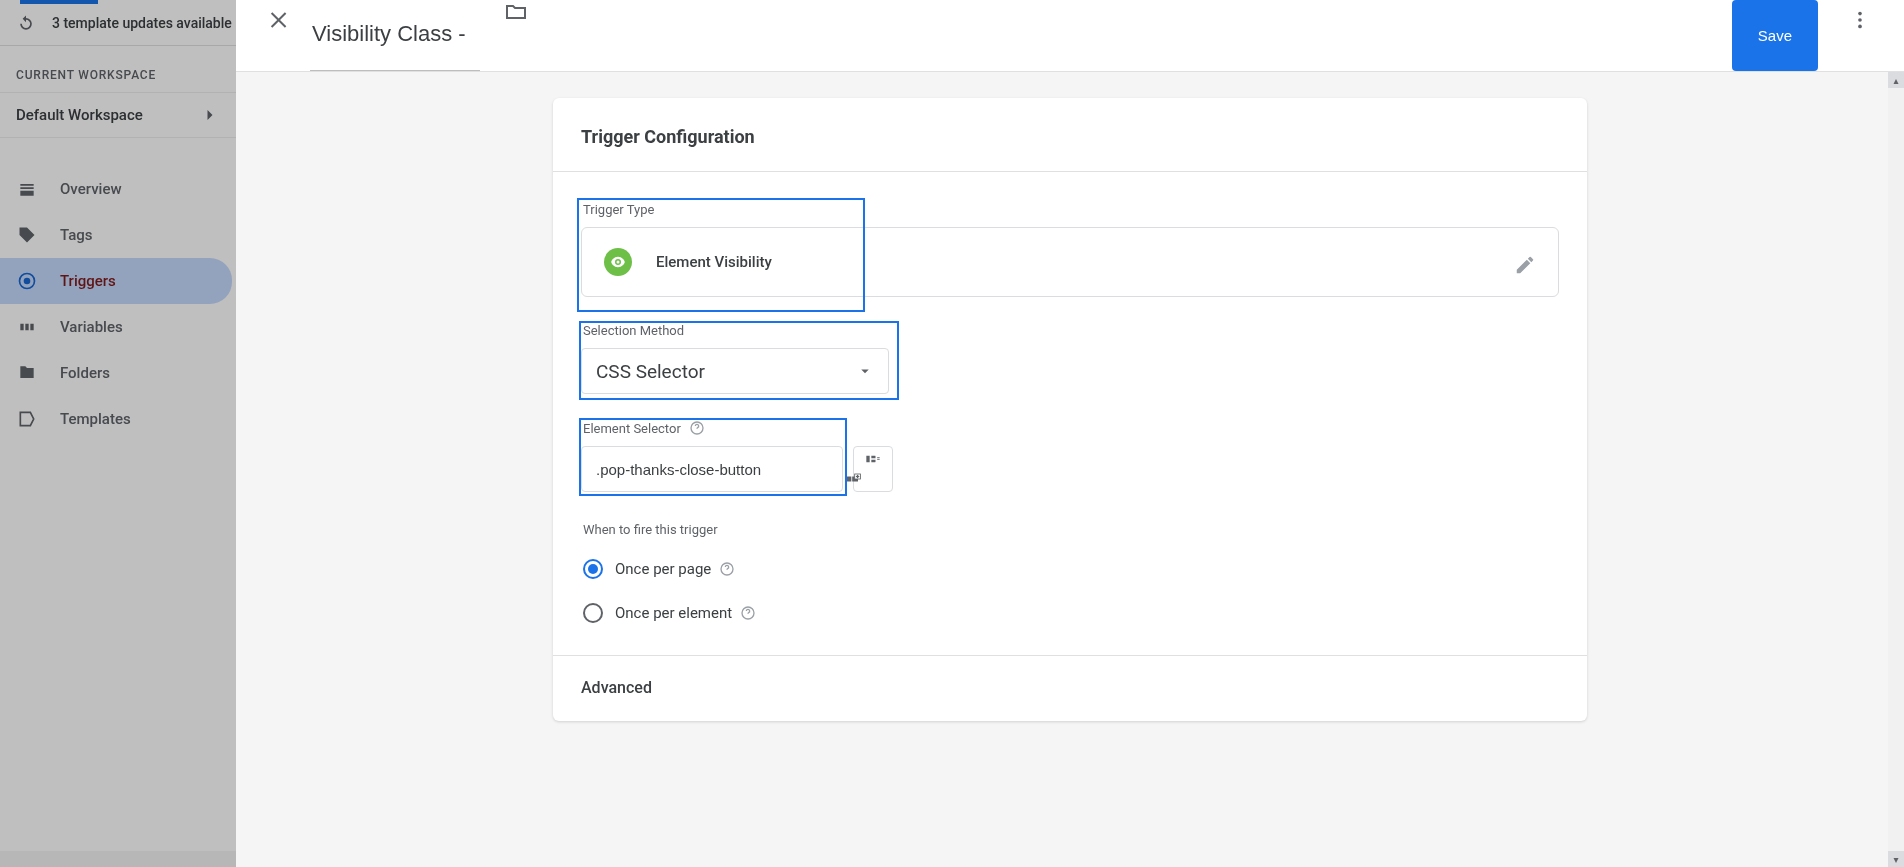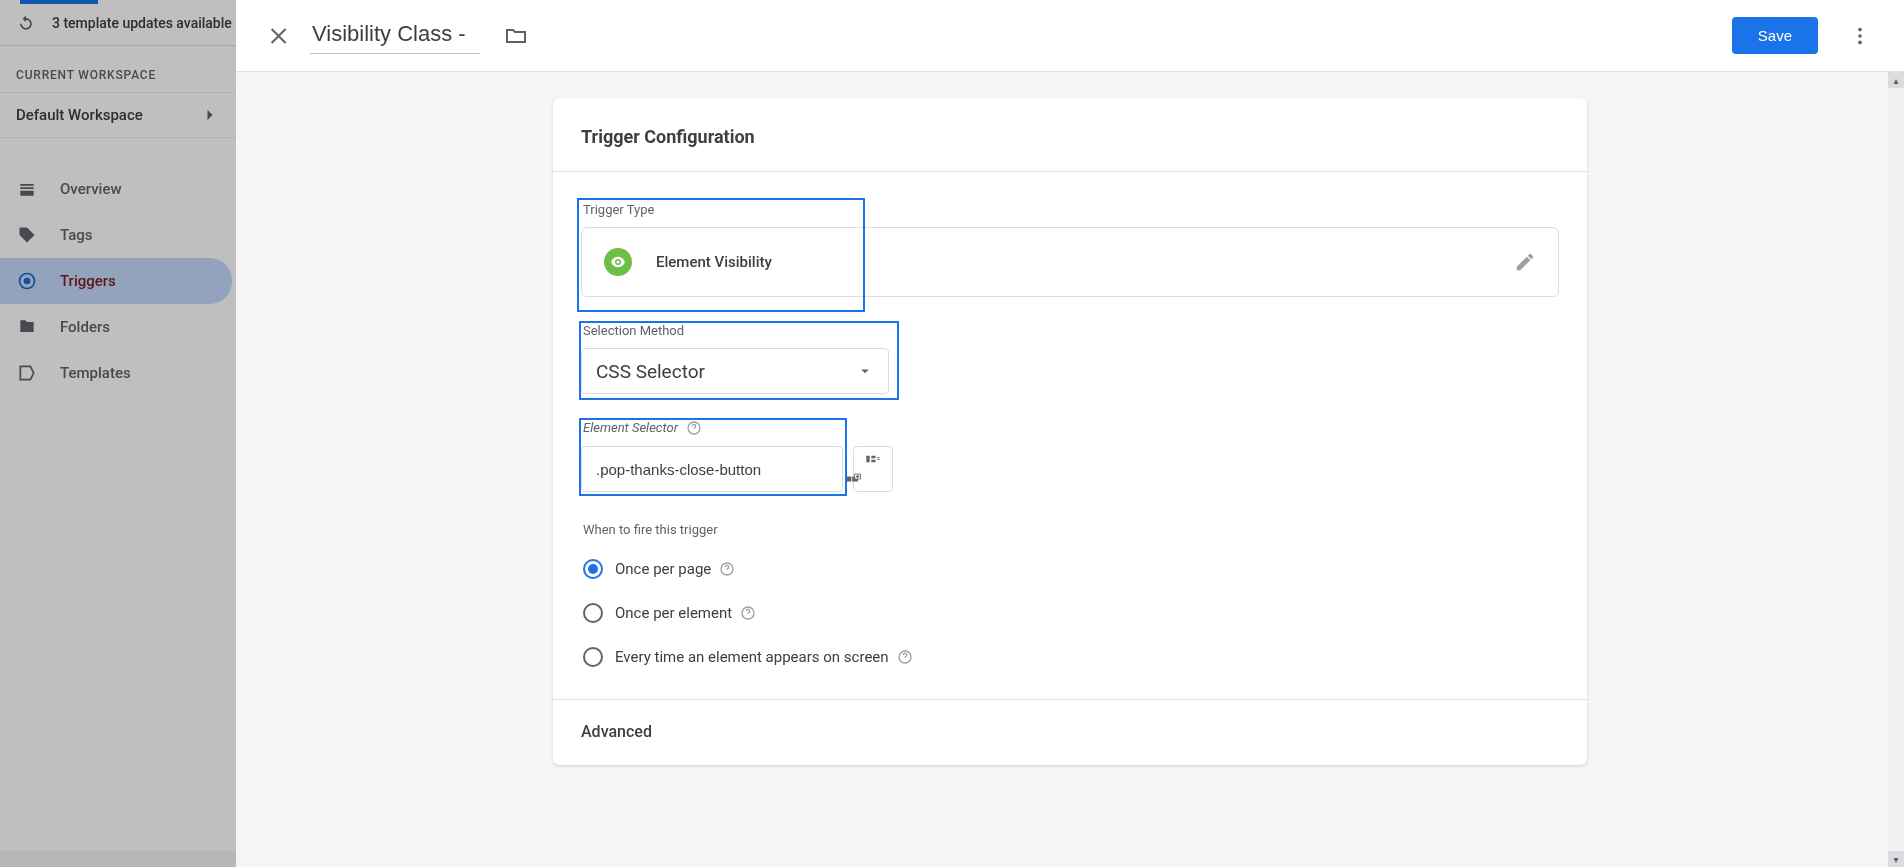--- a/index.html
+++ b/index.html
@@ -17,35 +17,35 @@
   .ws-label { padding:22px 16px 10px; font-size:12px; letter-spacing:0.8px; color:#5f6368; font-weight:500; }
   .ws-row { display:flex; align-items:center; justify-content:space-between; padding:12px 16px; font-size:15px; font-weight:500; color:#3c4043; border-top:1px solid #eee; border-bottom:1px solid #eee; }
   .nav { margin-top:28px; }
   .nav-item { display:flex; align-items:center; height:46px; padding:0 16px; font-size:15px; color:#5f6368; font-weight:500; gap:22px; border-radius:0 22px 22px 0; margin-right:4px; }
   .nav-item.active { background:#c6dafc; color:#7f1d1d; }
   .nav-item .nicon { width:22px; height:22px; display:flex; align-items:center; justify-content:center; color:#5f6368; }
   .nav-item.active .nicon { color:#1967d2; }
 
   
   .sheet { position:absolute; left:236px; right:0; top:0; bottom:0; background:#fff; display:flex; flex-direction:column; }
-  .sheet-header { height:72px; display:flex; align-items:center; padding:0 24px; border-bottom:1px solid #e0e0e0; gap:10px; }
+  .sheet-header { height:72px; display:flex; padding:0 24px; border-bottom:1px solid #e0e0e0; gap:10px; }
   .close-btn { width:40px; height:40px; display:flex; align-items:center; justify-content:center; border:none; background:transparent; color:#5f6368; cursor:pointer; border-radius:50%; }
   .title-input { font-size:22px; font-weight:400; border:none; border-bottom:1px solid #bdbdbd; padding:4px 2px 6px; outline:none; width:170px; color:#3c4043; background:transparent; }
   .folder-icon { color:#5f6368; margin-left:14px; }
   .spacer { flex:1; }
   .save-btn { background:#1a73e8; color:#fff; border:none; font-size:15px; font-weight:500; padding:10px 26px; border-radius:4px; cursor:pointer; }
   .more-btn { width:40px; height:40px; display:flex; align-items:center; justify-content:center; border:none; background:transparent; color:#5f6368; cursor:pointer; border-radius:50%; margin-left:12px; }
 
   .sheet-body { flex:1; overflow:auto; background:#f5f5f5; padding:26px 0 40px; }
   .card { width:1034px; margin:0 auto; background:#fff; box-shadow:0 1px 3px rgba(0,0,0,0.15); border-radius:6px; padding:28px 28px 24px; }
   .card h2 { font-size:18px; font-weight:700; margin:0 0 24px; color:#3c4043; }
   .divider { height:1px; background:#e0e0e0; margin:0 -28px 30px; }
 
   .section-label { font-size:13px; color:#5f6368; margin-bottom:10px; padding-left:2px; }
-  .trigger-type-row { display:flex; align-items:center; background:#fff; border:1px solid #dadce0; border-radius:6px; padding:20px 22px; justify-content:space-between; }
+  .trigger-type-row { display:flex; align-items:flex-end; background:#fff; border:1px solid #dadce0; border-radius:6px; padding:20px 22px; justify-content:space-between; }
   .trigger-type-row.full { width:100%; }
   .tt-left { display:flex; align-items:center; gap:24px; }
   .eye-chip { width:28px; height:28px; border-radius:50%; background:#6dbf47; display:flex; align-items:center; justify-content:center; color:#fff; }
   .tt-name { font-size:15px; font-weight:500; color:#3c4043; }
   .edit-icon { color:#9aa0a6; }
 
   
   .trigger-type-wrap { position:relative; margin-bottom:26px; }
   .trigger-type-wrap .highlight-outline { position:absolute; left:-4px; top:-4px; width:288px; height:114px; border:2px solid #1a73e8; pointer-events:none; }
 
@@ -53,21 +53,21 @@
   .selmethod-wrap .highlight-outline { position:absolute; left:-2px; top:-2px; right:-10px; bottom:-6px; border:2px solid #1a73e8; pointer-events:none; }
   .select-box { width:308px; height:46px; border:1px solid #dadce0; border-radius:4px; display:flex; align-items:center; justify-content:space-between; padding:0 14px; font-size:19px; color:#3c4043; background:#fff; }
   .select-box .chev { color:#5f6368; }
 
   .elsel-wrap { position:relative; display:inline-block; margin-bottom:26px; }
   .elsel-wrap .highlight-outline { position:absolute; left:-2px; top:-2px; width:268px; height:78px; border:2px solid #1a73e8; pointer-events:none; }
   .elsel-row { display:flex; align-items:center; gap:10px; }
   .text-input { width:262px; height:46px; border:1px solid #dadce0; border-radius:4px; padding:0 14px; font-size:15px; color:#3c4043; outline:none; }
   .var-btn { width:40px; height:46px; border:1px solid #dadce0; border-radius:4px; background:#fff; display:flex; align-items:center; justify-content:center; color:#5f6368; }
 
-  .label-with-help { display:flex; gap:8px;font-style:italic; }
+  .label-with-help { display:flex; align-items:center; gap:8px; }
   .help-icon { width:16px; height:16px; color:#9aa0a6; }
 
   .radio-group { margin-top:6px; }
   .radio-row { display:flex; align-items:center; gap:12px; padding:12px 2px; font-size:15px; color:#3c4043; }
   .radio { width:20px; height:20px; border:2px solid #5f6368; border-radius:50%; display:flex; align-items:center; justify-content:center; flex-shrink:0; }
   .radio.checked { border-color:#1a73e8; }
   .radio.checked::after { content:""; width:10px; height:10px; background:#1a73e8; border-radius:50%; }
   .radio-label-wrap { display:flex; align-items:center; gap:8px; }
 
   .advanced { font-size:16px; font-weight:500; color:#3c4043; padding-top:22px; border-top:1px solid #e0e0e0; margin:20px -28px 0; padding-left:28px; }
@@ -121,20 +121,28 @@
         <span>Tags</span>
       </div>
       <div class="nav-item active">
         <span class="nicon">
             <svg viewBox="0 0 24 24" width="20" height="20" fill="currentColor">
               <circle cx="12" cy="12" r="9" fill="none" stroke="currentColor" stroke-width="2"></circle>
               <circle cx="12" cy="12" r="4"></circle>
             </svg>
           </span>
         <span>Triggers</span>
+      </div>
+      <div class="nav-item">
+        <span class="nicon">
+            <svg viewBox="0 0 24 24" width="20" height="20" fill="currentColor">
+              <path d="M4 8h4v8H4zM10 8h4v8h-4zM16 8h4v8h-4z"></path>
+            </svg>
+          </span>
+        <span>Variables</span>
       </div>
       <div class="nav-item">
         <span class="nicon">
             <svg viewBox="0 0 24 24" width="20" height="20" fill="currentColor">
               <path d="M10 4l2 2h8v12H4V4z"></path>
             </svg>
           </span>
         <span>Folders</span>
       </div>
       <div class="nav-item">
@@ -275,32 +283,20 @@
           <div class="radio-label-wrap">
             <span>Once per element</span>
             <span class="help-icon">
               <svg viewBox="0 0 24 24" width="16" height="16" fill="none" stroke="currentColor" stroke-width="2">
                   <circle cx="12" cy="12" r="9"></circle>
                   <path d="M9.5 9a2.5 2.5 0 1 1 3.5 2.3c-.9.4-1 1-1 1.7M12 17h.01"></path>
                 </svg>
             </span>
           </div>
         </div>
-        <div class="radio-row">
-          <span class="radio"></span>
-          <div class="radio-label-wrap">
-            <span>Every time an element appears on screen</span>
-            <span class="help-icon">
-              <svg viewBox="0 0 24 24" width="16" height="16" fill="none" stroke="currentColor" stroke-width="2">
-                  <circle cx="12" cy="12" r="9"></circle>
-                  <path d="M9.5 9a2.5 2.5 0 1 1 3.5 2.3c-.9.4-1 1-1 1.7M12 17h.01"></path>
-                </svg>
-            </span>
-          </div>
-        </div>
       </div>
 
       <div class="advanced">Advanced</div>
     </div>
   </div>
 
   <div class="fake-scroll">
     <div class="fake-scroll-btn top">▴</div>
     <div class="fake-scroll-btn bottom">▾</div>
   </div>

